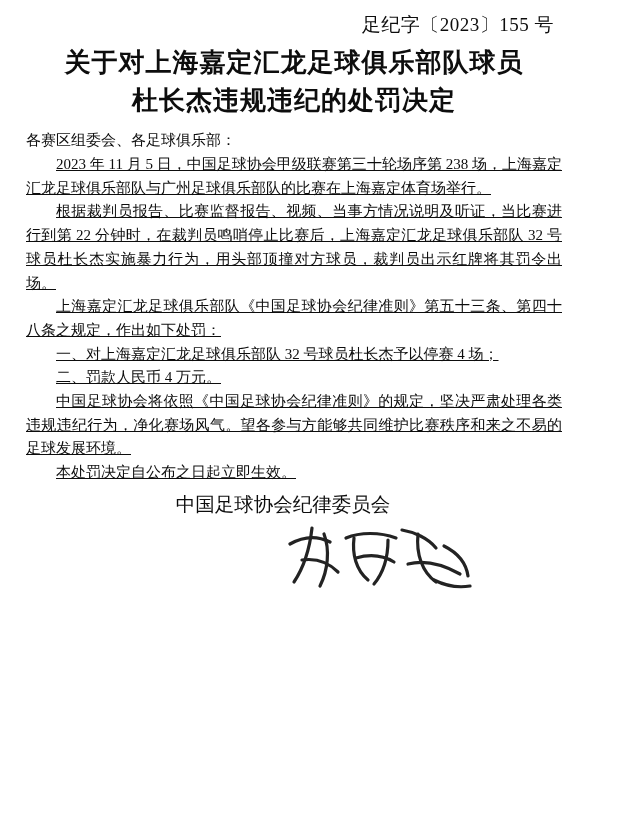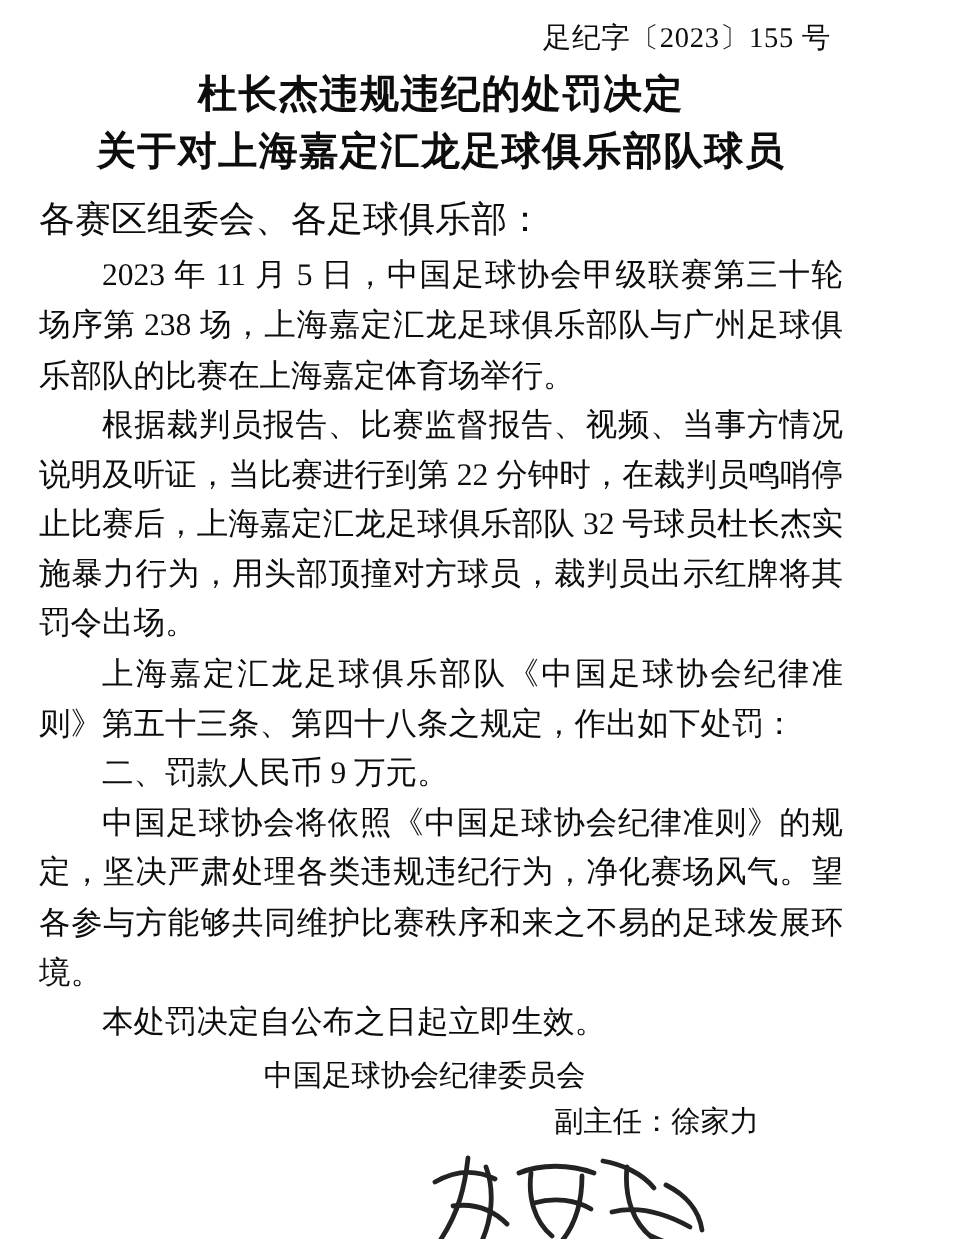--- a/index.html
+++ b/index.html
@@ -33,33 +33,34 @@
     font-size: 26px;
     font-weight: bold;
     line-height: 1.45;
     letter-spacing: 1px;
     margin: 4px 0 10px 0;
   }
   .title-line {
     display: block;
   }
   .salutation {
-    font-size: 24px;
+    font-size: 15px;
     line-height: 1.58;
     margin: 6px 0 0 0;
     text-align: justify;
     text-justify: inter-ideograph;
   }
   .para {
-    font-size: 21px;
+    font-size: 15px;
     line-height: 1.58;
     margin: 0;
     text-indent: 2em;
     text-align: justify;
     text-justify: inter-ideograph;
+    text-decoration: underline;
   }
   .signature-block {
     margin-top: 4px;
     font-size: 19.5px;
     line-height: 1.6;
   }
   .sig-org {
     text-align: center;
     padding-right: 22px;
   }
@@ -81,36 +82,36 @@
   }
 </style>
 </head>
 <body>
 
 <div class="page">
 
   <div class="doc-number">足纪字〔2023〕155 号</div>
 
   <div class="title">
+    <span class="title-line">关于对上海嘉定汇龙足球俱乐部队球员</span>
     <span class="title-line">杜长杰违规违纪的处罚决定</span>
-    <span class="title-line">关于对上海嘉定汇龙足球俱乐部队球员</span>
   </div>
 
   <p class="salutation">各赛区组委会、各足球俱乐部：</p>
 
   <p class="para">2023 年 11 月 5 日，中国足球协会甲级联赛第三十轮场序第 238 场，上海嘉定汇龙足球俱乐部队与广州足球俱乐部队的比赛在上海嘉定体育场举行。</p>
   <p class="para">根据裁判员报告、比赛监督报告、视频、当事方情况说明及听证，当比赛进行到第 22 分钟时，在裁判员鸣哨停止比赛后，上海嘉定汇龙足球俱乐部队 32 号球员杜长杰实施暴力行为，用头部顶撞对方球员，裁判员出示红牌将其罚令出场。</p>
   <p class="para">上海嘉定汇龙足球俱乐部队《中国足球协会纪律准则》第五十三条、第四十八条之规定，作出如下处罚：</p>
-  <p class="para">二、罚款人民币 9 万元。</p>
+  <p class="para">一、对上海嘉定汇龙足球俱乐部队 32 号球员杜长杰予以停赛 4 场；</p>
+  <p class="para">二、罚款人民币 4 万元。</p>
   <p class="para">中国足球协会将依照《中国足球协会纪律准则》的规定，坚决严肃处理各类违规违纪行为，净化赛场风气。望各参与方能够共同维护比赛秩序和来之不易的足球发展环境。</p>
   <p class="para">本处罚决定自公布之日起立即生效。</p>
 
   <div class="signature-block">
     <div class="sig-org">中国足球协会纪律委员会</div>
-    <div class="sig-person">副主任：徐家力</div>
 
     <div class="stamp">
       <svg class="stamp-mark" viewBox="0 0 190 74">
         <g fill="none" stroke="#111111" stroke-width="3.2" stroke-linecap="round" stroke-linejoin="round">
           <path d="M6 24 C20 16, 34 16, 46 22"></path>
           <path d="M28 8 C26 26, 22 44, 10 62"></path>
           <path d="M18 40 C32 38, 44 42, 54 52"></path>
           <path d="M40 14 C46 30, 44 50, 36 66"></path>
           <path d="M62 18 C76 12, 96 12, 112 18"></path>
           <path d="M70 18 C68 34, 72 50, 84 60"></path>

